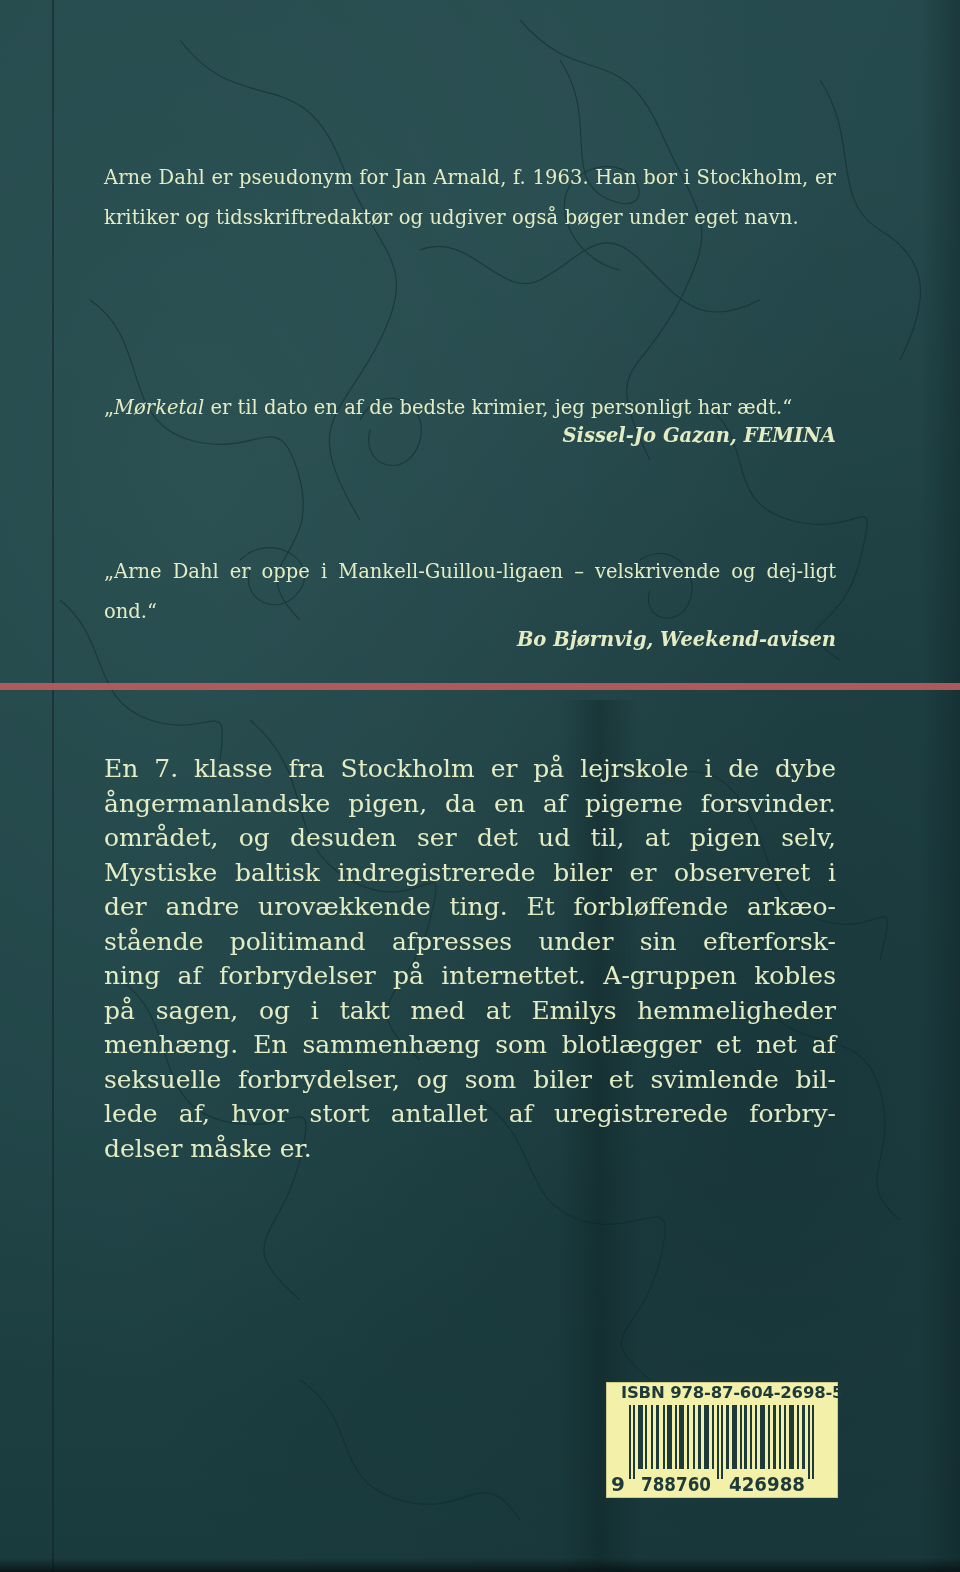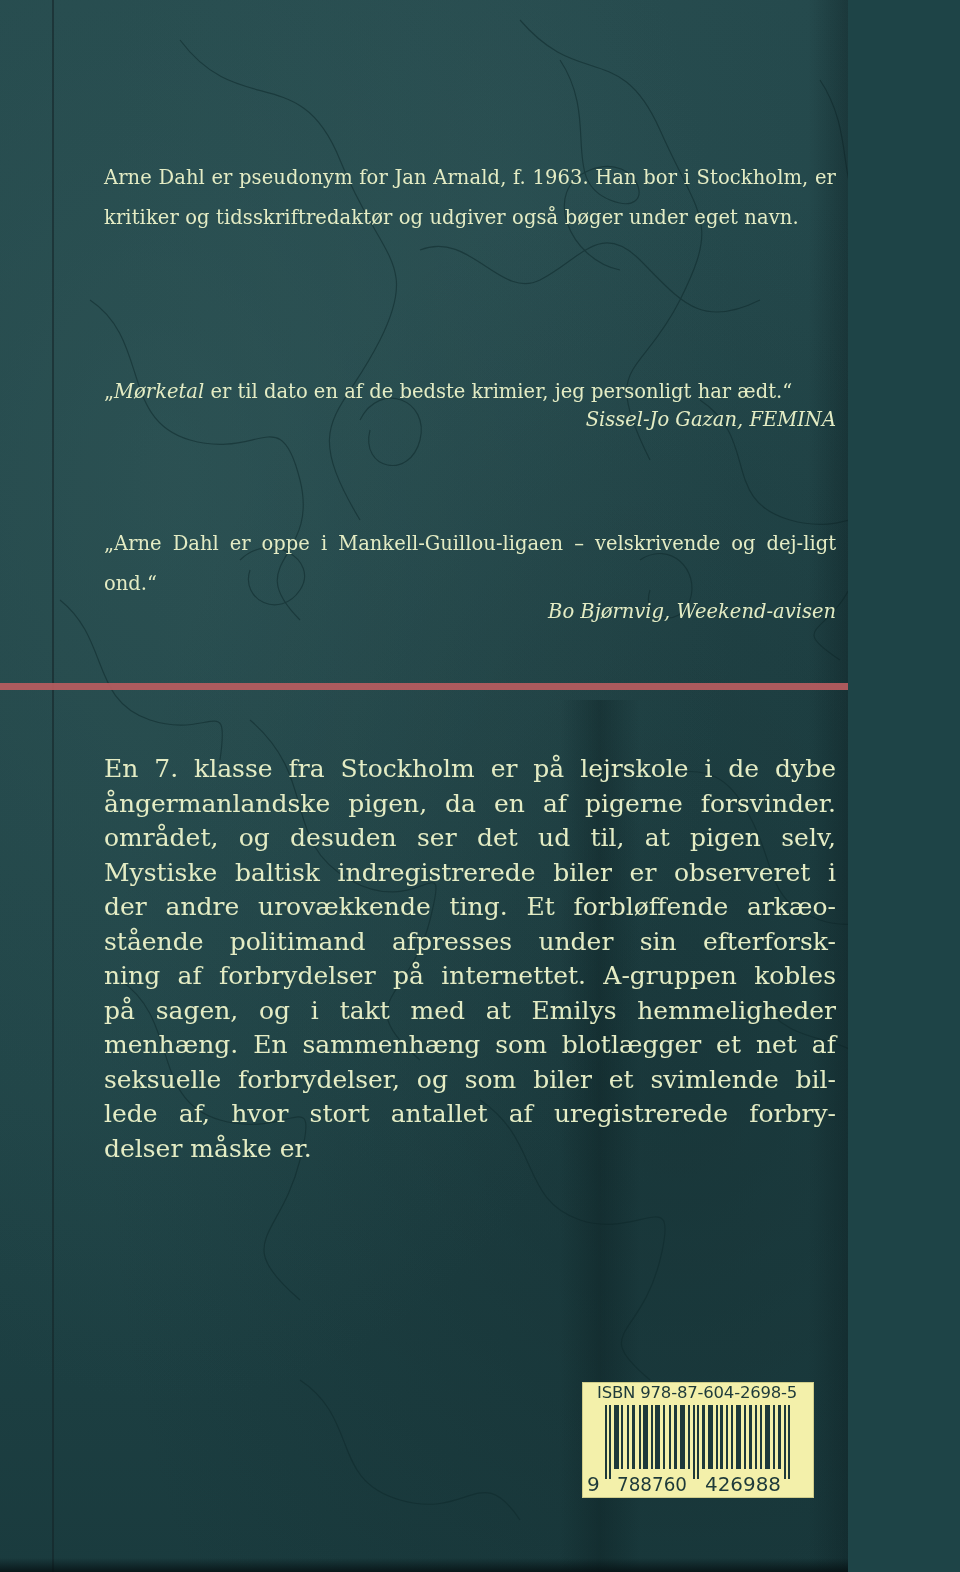--- a/index.html
+++ b/index.html
@@ -5,21 +5,21 @@
     html, body {
       margin: 0;
       padding: 0;
       width: 960px;
       height: 1572px;
       overflow: hidden;
       background: #1e4447;
     }
     .cover {
       position: relative;
-      width: 848px;
+      width: 960px;
       height: 1572px;
       background:
         radial-gradient(ellipse at 20% 30%, rgba(60,100,100,0.35), rgba(0,0,0,0) 60%),
         radial-gradient(ellipse at 80% 70%, rgba(20,45,48,0.55), rgba(0,0,0,0) 60%),
         radial-gradient(ellipse at 60% 10%, rgba(50,85,88,0.3), rgba(0,0,0,0) 55%),
         linear-gradient(180deg, #24494c 0%, #214548 40%, #1f4346 70%, #1a3b3e 100%);
       overflow: hidden;
       font-family: "DejaVu Serif", serif;
     }
     .texture {
@@ -77,32 +77,34 @@
     }
 
     .quote {
       position: absolute;
       left: 104px;
       width: 732px;
       font-size: 19.5px;
       line-height: 40px;
     }
     .quote-1 { top: 372px; }
-    .quote-2 { top: 524px; }
+    .quote-2 { top: 536px; }
     .quote-text {
       text-align: justify;
       text-align-last: left;
+      margin-top: 16px;
     }
     .quote-text em {
       font-style: italic;
     }
     .quote-source {
       font-style: italic;
       text-align: right;
       margin-top: -12px;
+      font-weight: bold;
     }
 
     .red-rule {
       position: absolute;
       left: 0;
       top: 683px;
       width: 960px;
       height: 7px;
       background: #b95c60;
       opacity: 0.92;
@@ -124,27 +126,28 @@
       text-align: justify;
       text-align-last: justify;
       white-space: nowrap;
     }
     .blurb .line.last {
       text-align-last: left;
     }
 
     .barcode-panel {
       position: absolute;
-      left: 582px;
+      left: 606px;
       top: 1382px;
       width: 232px;
       height: 116px;
       background: #f3f0aa;
       border: 1px solid #cfcc8a;
       box-sizing: border-box;
+      font-weight: bold;
     }
     .isbn-label {
       position: absolute;
       left: 14px;
       top: 0px;
       width: 214px;
       font-family: "DejaVu Sans", sans-serif;
       font-size: 16.5px;
       letter-spacing: -0.2px;
       color: #1e3a3a;

